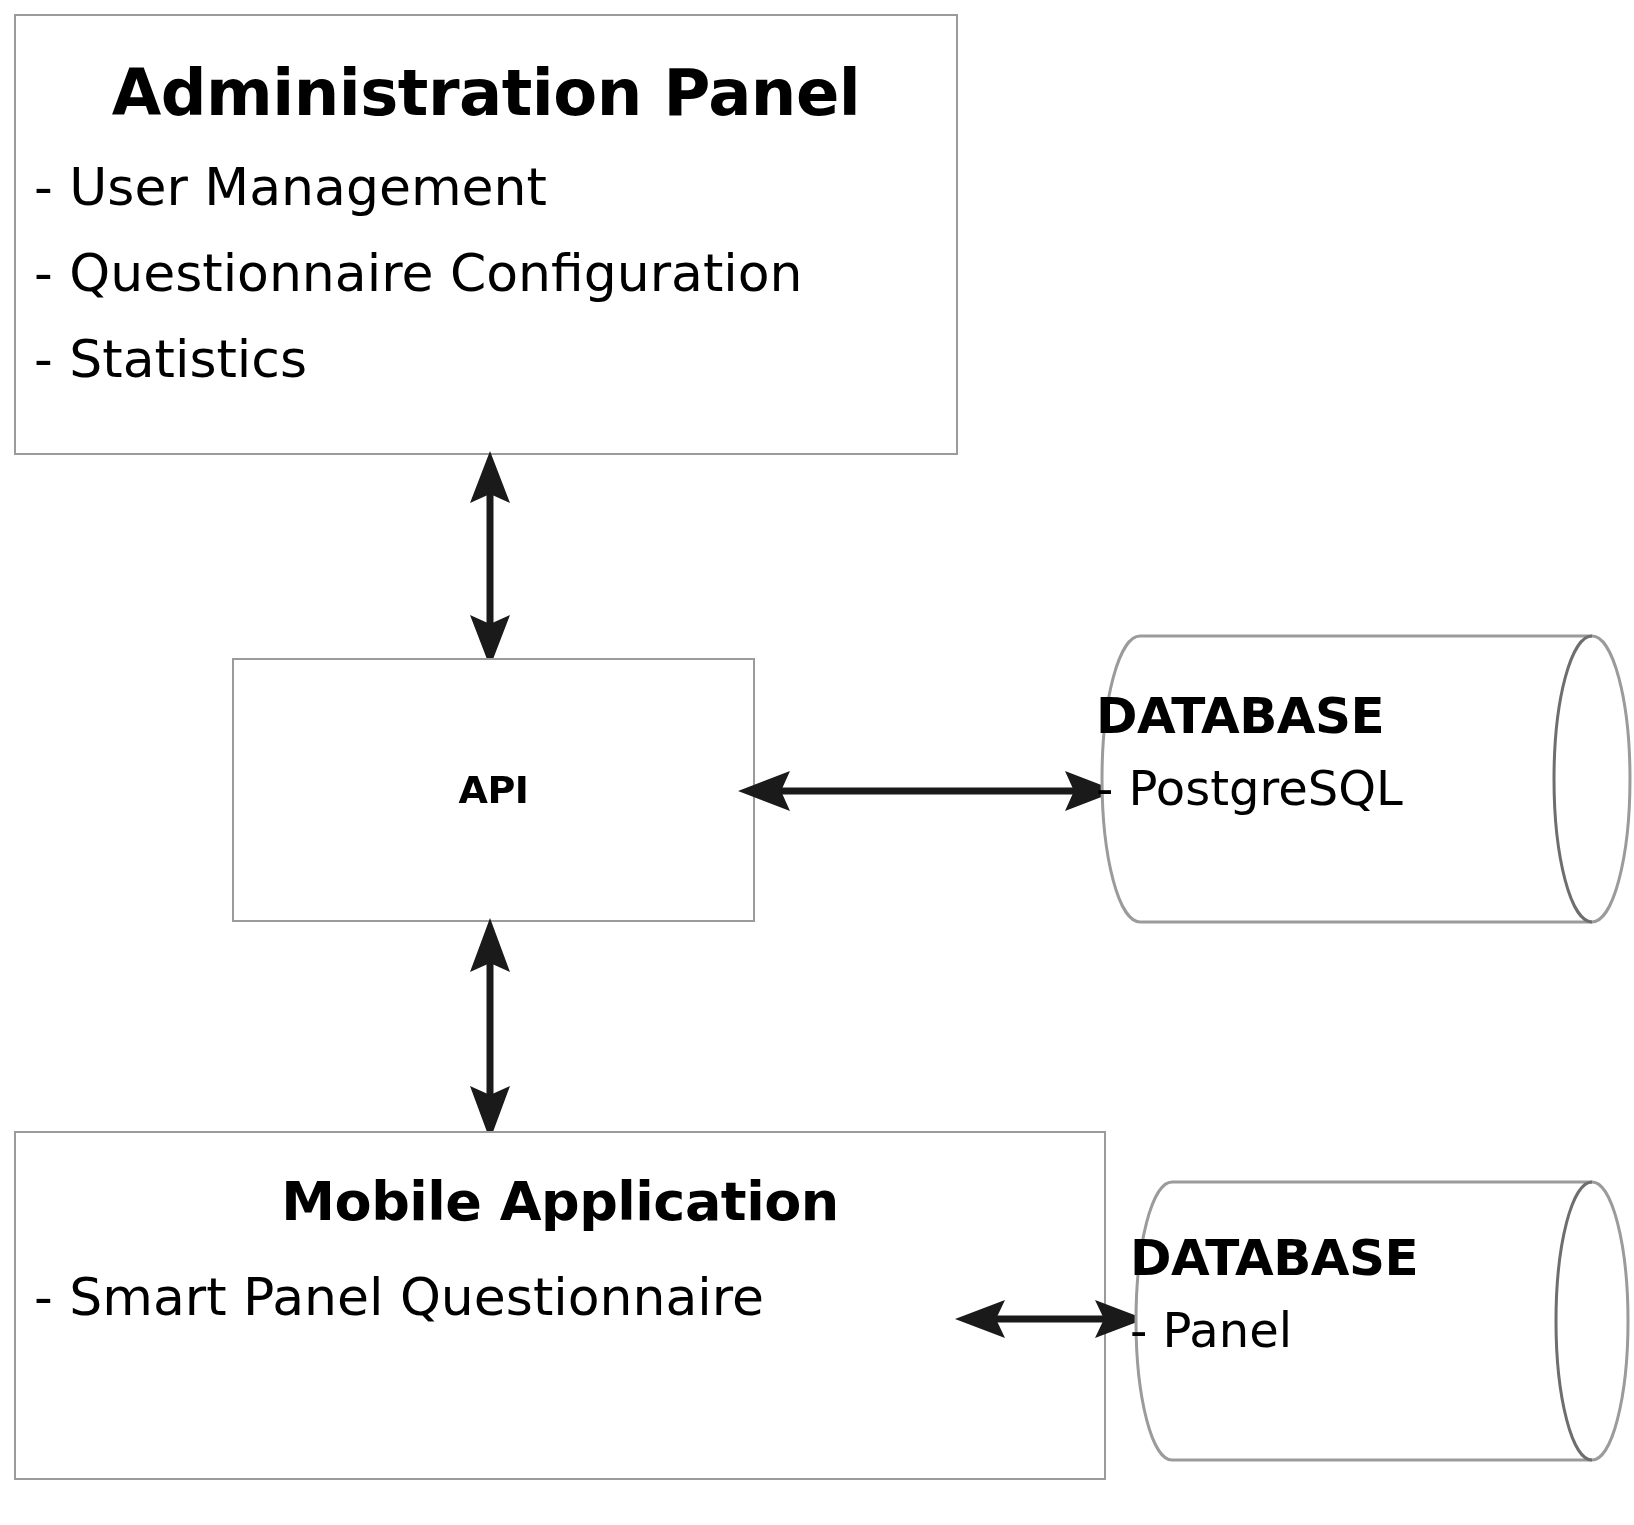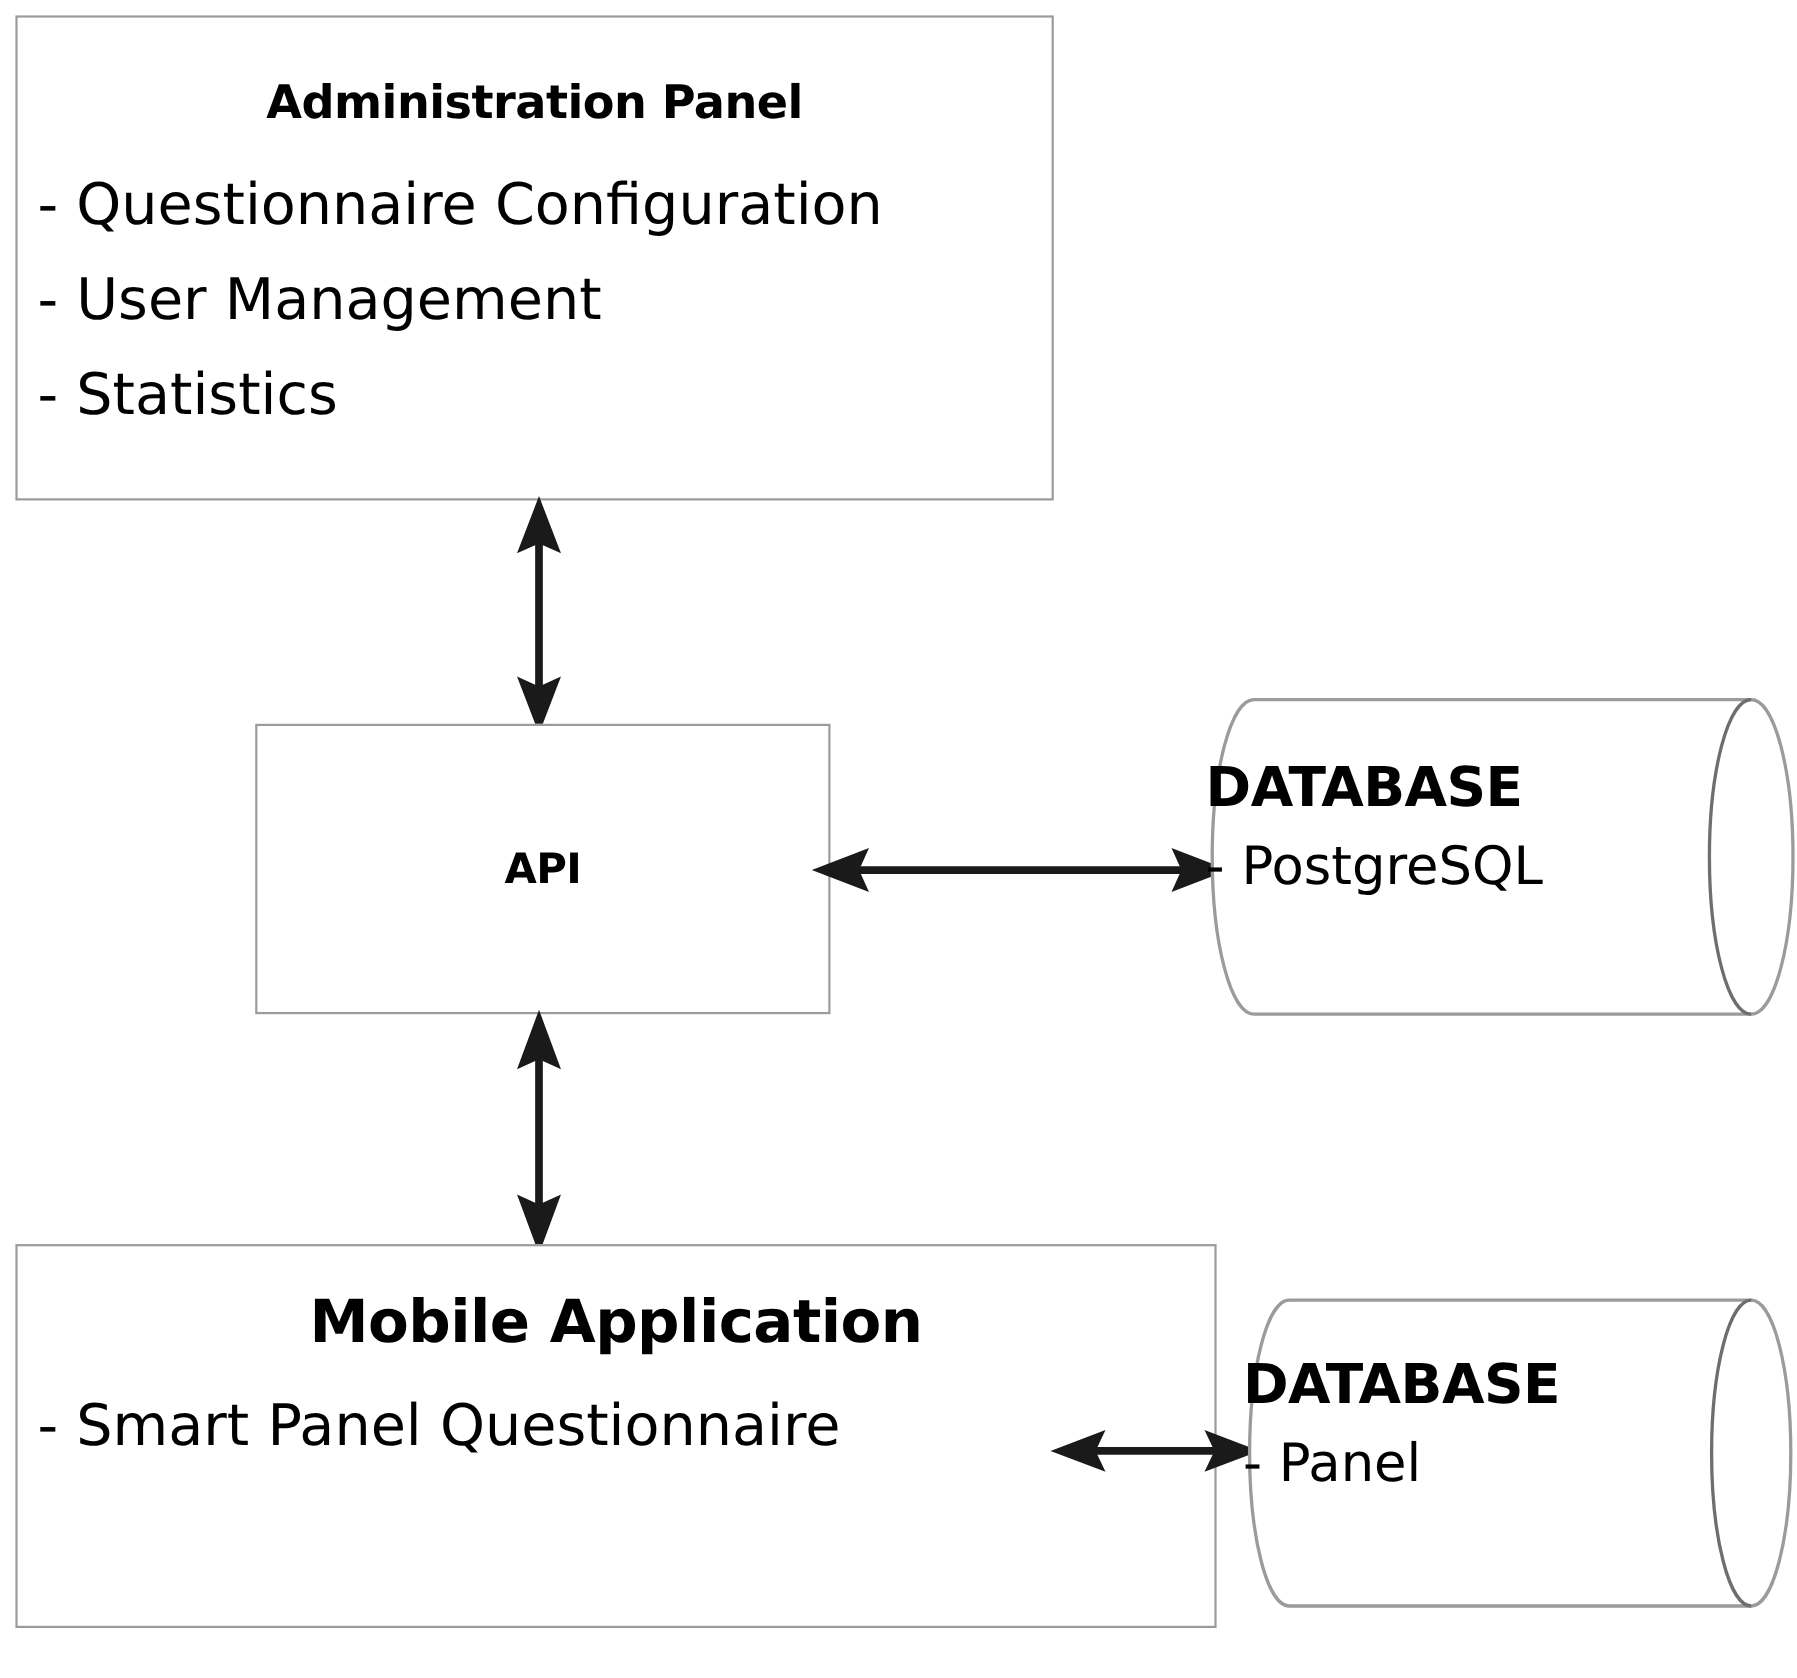--- a/index.html
+++ b/index.html
@@ -46,21 +46,21 @@
   #admin-panel {
     left: 14px;
     top: 14px;
     width: 944px;
     height: 441px;
   }
   #admin-panel .box-title {
     position: absolute;
     left: 0; right: 0;
     top: 46px;
-    font-size: 42px;
+    font-size: 64px;
     line-height: 62px;
   }
   #admin-panel .box-lines {
     position: absolute;
     left: 18px;
     top: 128px;
     font-size: 52px;
     line-height: 86px;
   }
 
@@ -157,22 +157,22 @@
   .connector svg { display: block; overflow: visible; }
 </style>
 </head>
 <body>
 
 <div id="canvas">
 
   <div class="node-box" id="admin-panel">
     <div class="box-title">Administration Panel</div>
     <div class="box-lines">
+      <div class="box-line">- User Management</div>
       <div class="box-line">- Questionnaire Configuration</div>
-      <div class="box-line">- User Management</div>
       <div class="box-line">- Statistics</div>
     </div>
   </div>
 
   <div class="connector" style="left:450px; top:448px;">
     <svg width="80" height="222" viewBox="0 0 80 222">
       <line x1="40" y1="16" x2="40" y2="206" stroke="#1a1a1a" stroke-width="7"></line>
       <polygon points="40,3 20,55 40,46 60,55" fill="#1a1a1a"></polygon>
       <polygon points="40,219 20,167 40,176 60,167" fill="#1a1a1a"></polygon>
     </svg>

